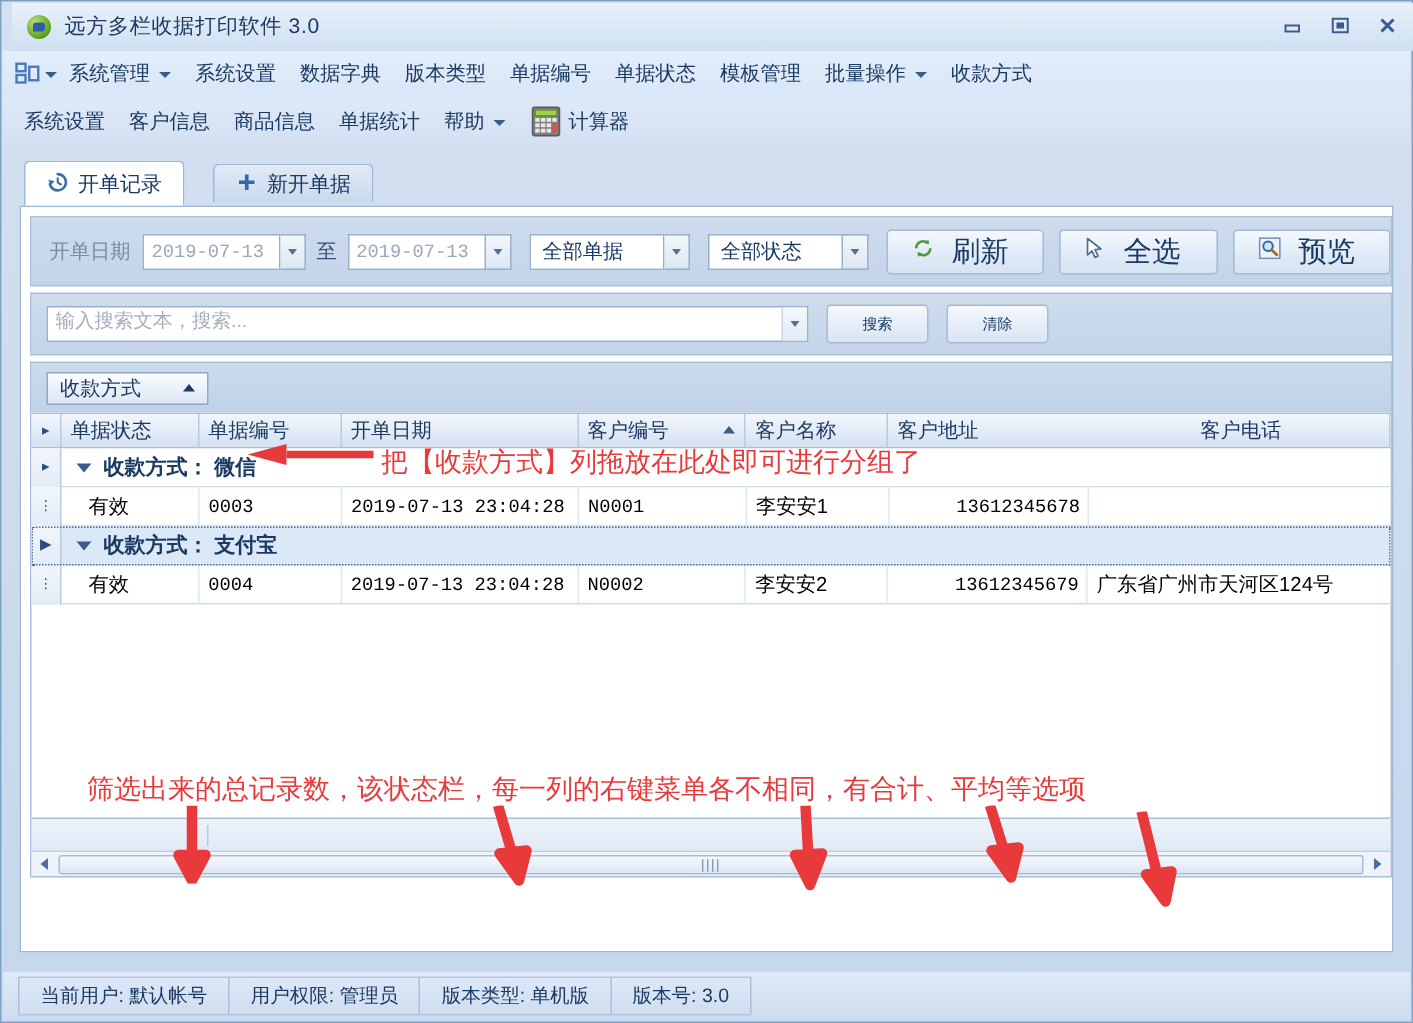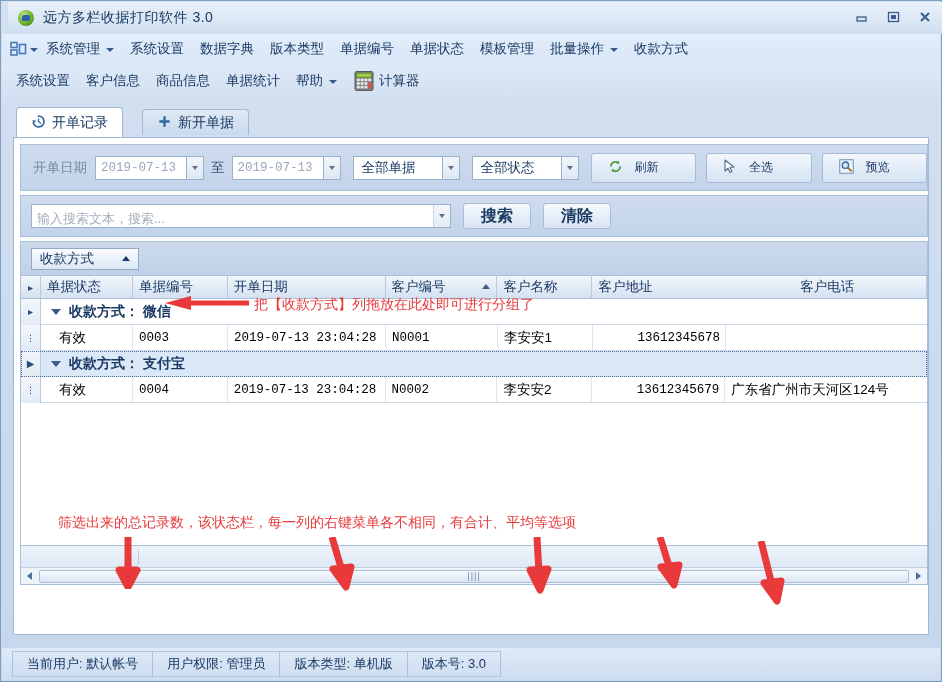--- a/index.html
+++ b/index.html
@@ -207,63 +207,62 @@
     box-sizing:border-box;
     white-space:nowrap;
   }
   .tbtn {
     height: 30px;
     background: linear-gradient(to bottom,#f4f8fd 0%,#e2ecf8 50%,#d6e3f2 100%);
     border: 1px solid #a6bcd6;
     border-radius: 3px;
     display:flex; align-items:center; gap: 12px;
     padding: 0 16px;
-    font-size:12px; color:#1b3a63;
+    font-size:19px; color:#1b3a63;
     box-sizing:border-box;
     white-space:nowrap;
   }
 
   .searchpanel {
     position:absolute;
     left:6px; top:57px;
     width:908px; height:42px;
     background: linear-gradient(to bottom,#cfdcee 0%,#c3d3e9 100%);
     border:1px solid #a9bfd9;
     box-sizing:border-box;
     display:flex; align-items:center;
   }
   .searchbox {
     margin-left:10px;
-    width:420px; height:24px;
+    width:508px; height:24px;
     background:#fff;
     border:1px solid #9ab0cb;
-    display:flex;align-items:flex-end;
+    display:flex;align-items:flex-start;
     box-sizing:border-box;
   }
   .searchbox input {
     flex:1;
     border:none; outline:none;
     font-family:"Liberation Sans","DejaVu Sans",sans-serif;
     font-size:13px;
     color:#1b3a63;
     padding-left:5px;
     background:transparent;
     min-width:0;
   }
   .searchbox input::placeholder { color:#a5aeba; }
   .sbtn {
     width:68px;height:26px;
     background: linear-gradient(to bottom,#f6f9fd 0%,#e6eef8 50%,#dae5f3 100%);
     border:1px solid #a6bcd6;
     border-radius:3px;
     display:flex;align-items:center;justify-content:center;
-    font-size:16px;color:#1b3a63;
+    font-size:10px;color:#1b3a63;
     margin-left:12px;
     box-sizing:border-box;
-    font-weight:bold;
   }
 
   
   .groupband {
     position:absolute;
     left:6px; top:103px;
     width:908px; height:34px;
     background: linear-gradient(to bottom,#ccdaed 0%,#c0d1e7 100%);
     border:1px solid #a9bfd9;
     border-bottom:none;
@@ -470,21 +469,21 @@
     display:flex;align-items:center;
     white-space:nowrap;
   }
   .status-cell:first-child { border-left:1px solid #aabfd8; }
   .status-cell.ip { font-family:"Liberation Sans","DejaVu Sans",sans-serif; }
 
   
   .ann-text {
     position:absolute;
     color:#e8393b;
-    font-size:14px;
+    font-size:18px;
     white-space:nowrap;
     pointer-events:none;
   }
   .ann-arrow-left {
     position:absolute;
     pointer-events:none;
   }
   .ann-down { position:absolute; pointer-events:none; }
 </style>
 </head>

